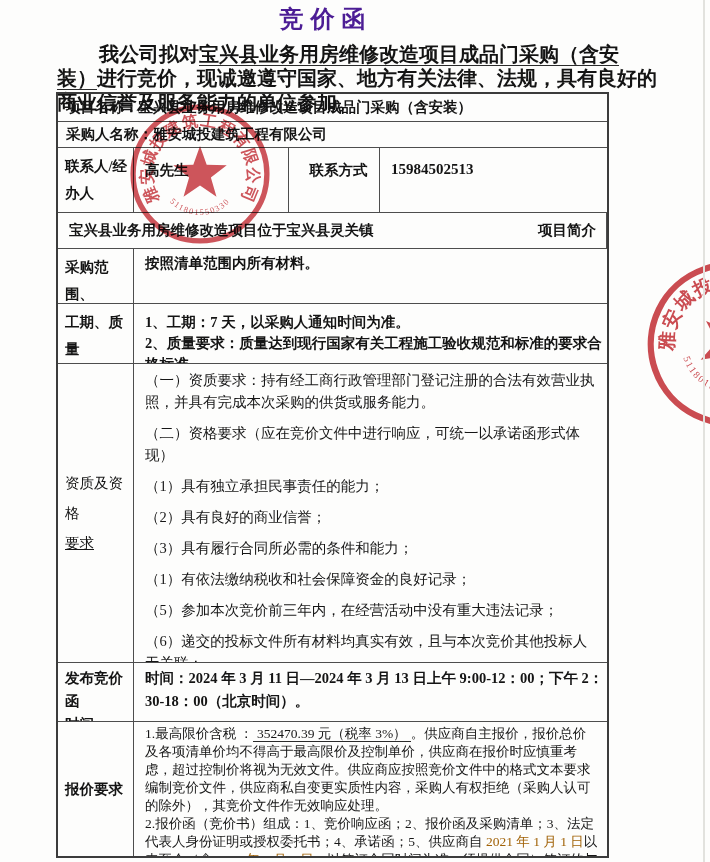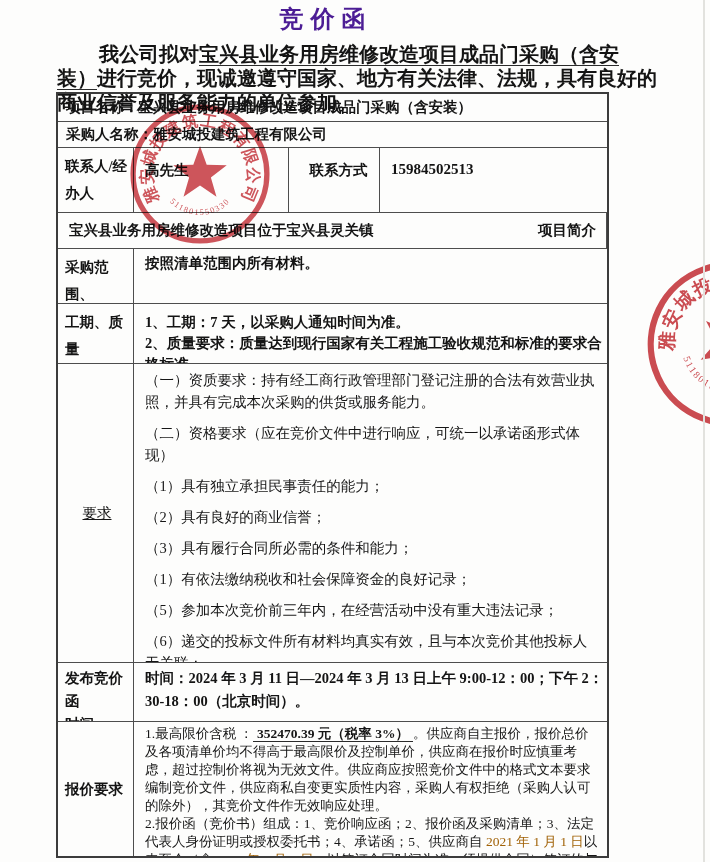--- a/index.html
+++ b/index.html
@@ -39,28 +39,28 @@
   .h-r7{height:299px;}
   .h-r8{height:59px;}
   .h-r9{height:135px;}
   .vcenter{display:flex;align-items:center;}
   .r3c2{flex:0 0 155px;border-right:1px solid #4d4d4d;padding:13px 0 0 11px;}
   .r3c3{flex:0 0 91px;border-right:1px solid #4d4d4d;padding:13px 0 0 9px;text-align:center;}
   .r3c4{flex:1;padding:13px 0 0 11px;font-size:15px;}
   .lab2{line-height:27px;padding-top:5px;}
   .labmid{display:flex;flex-direction:column;justify-content:center;line-height:30px;}
   .labmid div{text-align:left;}
-  .labmid .l2c{text-align:center;text-decoration:underline;}
+  .labmid .l2c{text-align:left;text-decoration:underline;}
   .q-items{padding:5px 10px 0 11px;font-weight:400;color:#161616;}
   .q-items div{line-height:22px;margin-bottom:9px;}
   .r6c{padding-top:8px;line-height:21px;}
   .r8c{padding-top:4px;line-height:23px;}
   .r9c{padding:3px 9px 0 11px;font-size:13.5px;line-height:18px;font-weight:400;color:#161616;}
   .indent1{text-indent:12px;}
-  .u2{border-bottom:1px solid #2b2b2b;padding:0 4px;font-weight:bold;}
+  .u2{border-bottom:1px solid #2b2b2b;padding:0 4px;}
   .gy{color:#a16207;}
   .stamp{position:absolute;mix-blend-mode:multiply;pointer-events:none;}
   .stamp-left{left:124px;top:98px;width:152px;height:152px;opacity:.85;}
   .stamp-right{left:640px;top:254px;width:180px;height:180px;opacity:.9;transform:rotate(26deg);}
   .page-edge{position:absolute;left:703px;top:0;width:1.5px;height:862px;background:#e2e2de;}
 </style>
 </head>
 <body>
 
 <div class="page">
@@ -105,20 +105,21 @@
 
       </div>
       <div class="cell val r6c">
         <div>1、工期：7 天，以采购人通知时间为准。</div>
         <div>2、质量要求：质量达到现行国家有关工程施工验收规范和标准的要求合格标准。</div>
       </div>
     </div>
 
     <div class="row h-r7">
       <div class="cell lab labmid">
+        <div>资质及资格</div>
         <div class="l2c">要求</div>
       </div>
       <div class="cell val q-items">
         <div>（一）资质要求：持有经工商行政管理部门登记注册的合法有效营业执照，并具有完成本次采购的供货或服务能力。</div>
         <div>（二）资格要求（应在竞价文件中进行响应，可统一以承诺函形式体现）</div>
         <div>（1）具有独立承担民事责任的能力；</div>
         <div>（2）具有良好的商业信誉；</div>
         <div>（3）具有履行合同所必需的条件和能力；</div>
         <div>（1）有依法缴纳税收和社会保障资金的良好记录；</div>
         <div>（5）参加本次竞价前三年内，在经营活动中没有重大违法记录；</div>

